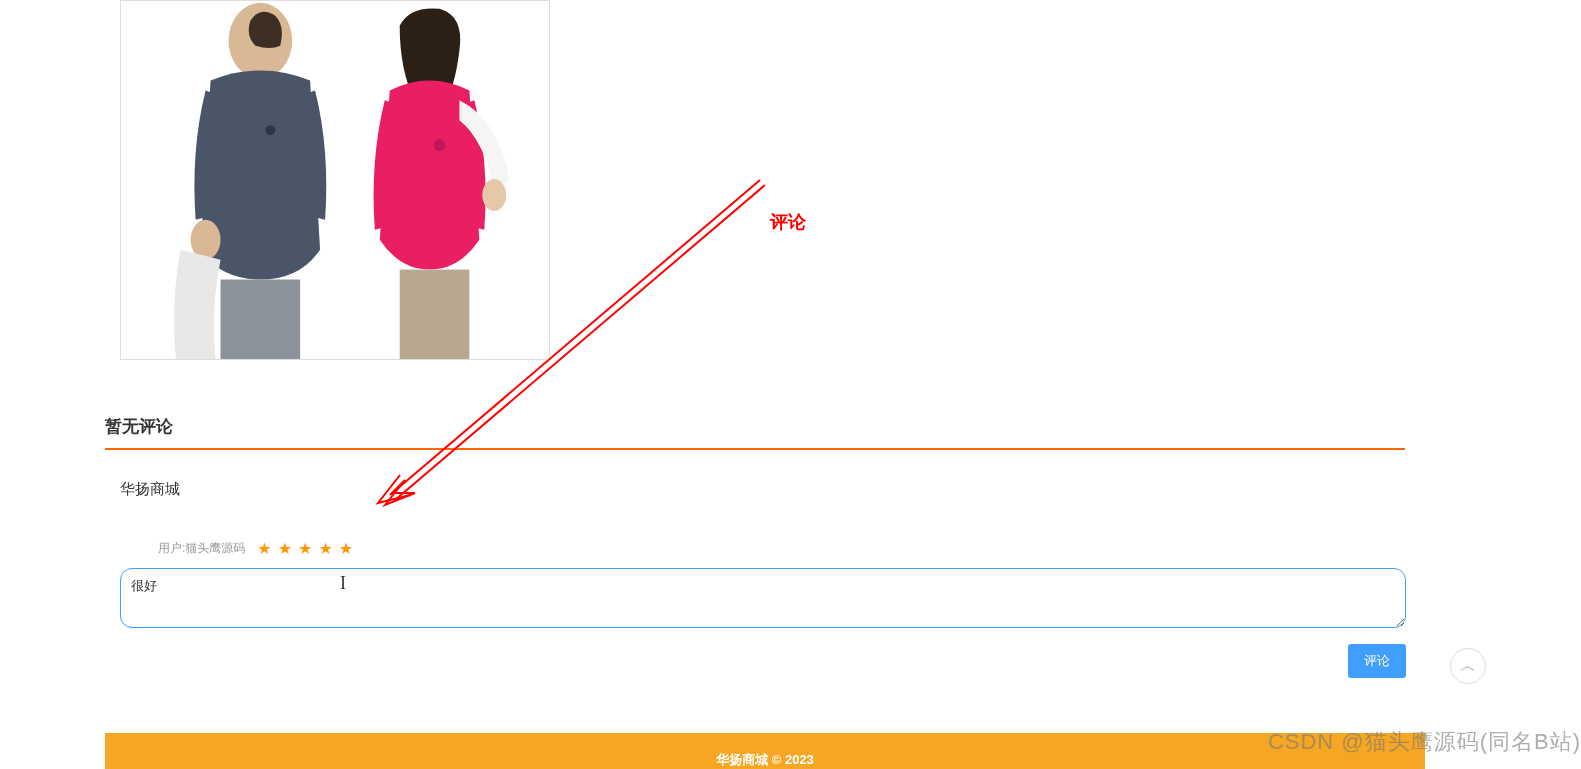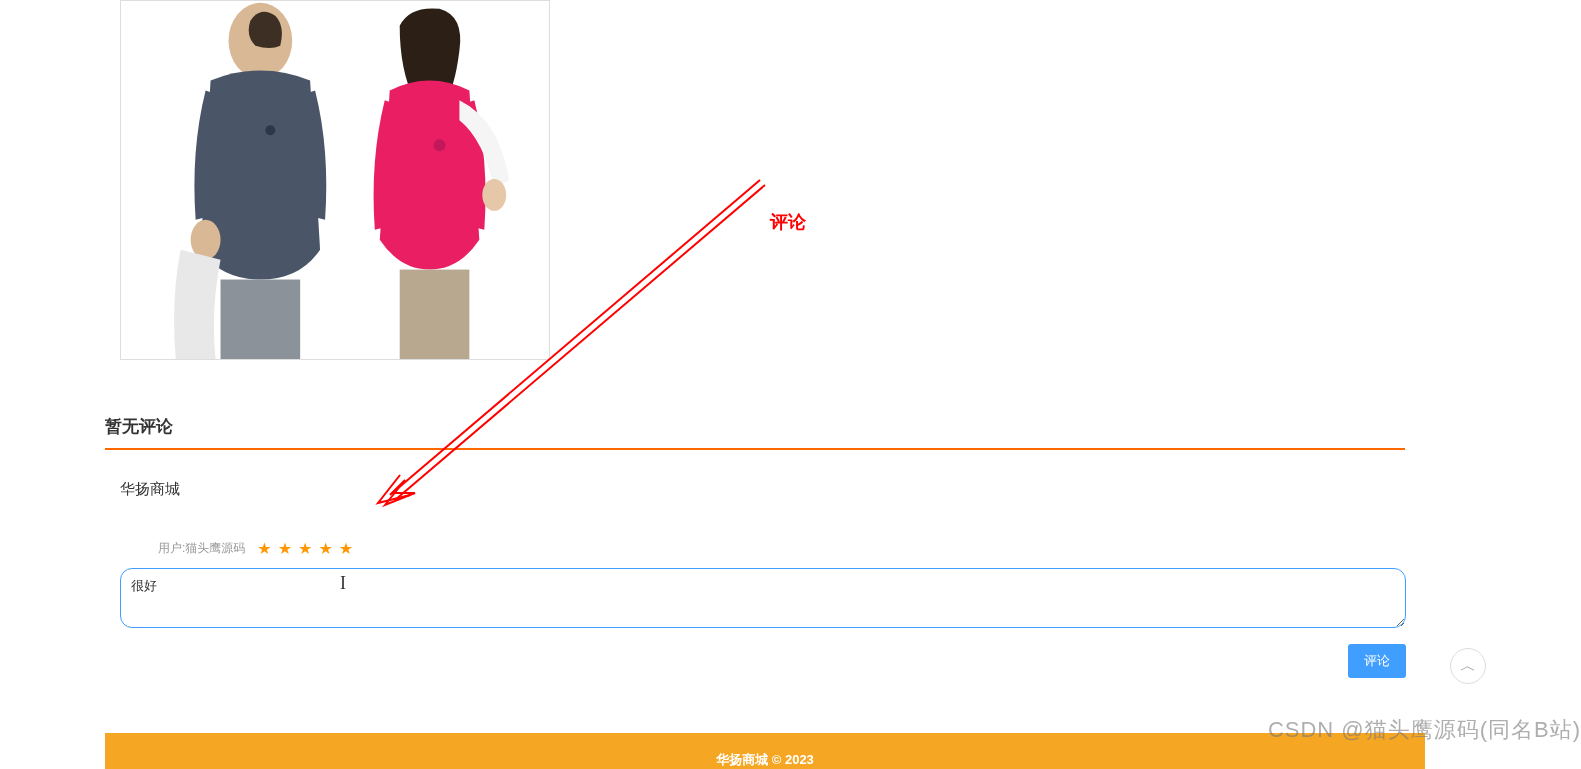--- a/index.html
+++ b/index.html
@@ -139,21 +139,21 @@
       background: #fff;
       display: flex;
       align-items: center;
       justify-content: center;
       cursor: pointer;
       color: #999;
     }
     .watermark {
       position: absolute;
       right: 0;
-      bottom: 24px;
+      bottom: 12px;
       font-size: 22px;
       color: rgba(120,120,120,0.6);
       letter-spacing: 1px;
     }
     .cursor-i {
       position: absolute;
       top: 573px;
       left: 340px;
       font-family: serif;
       font-size: 18px;

